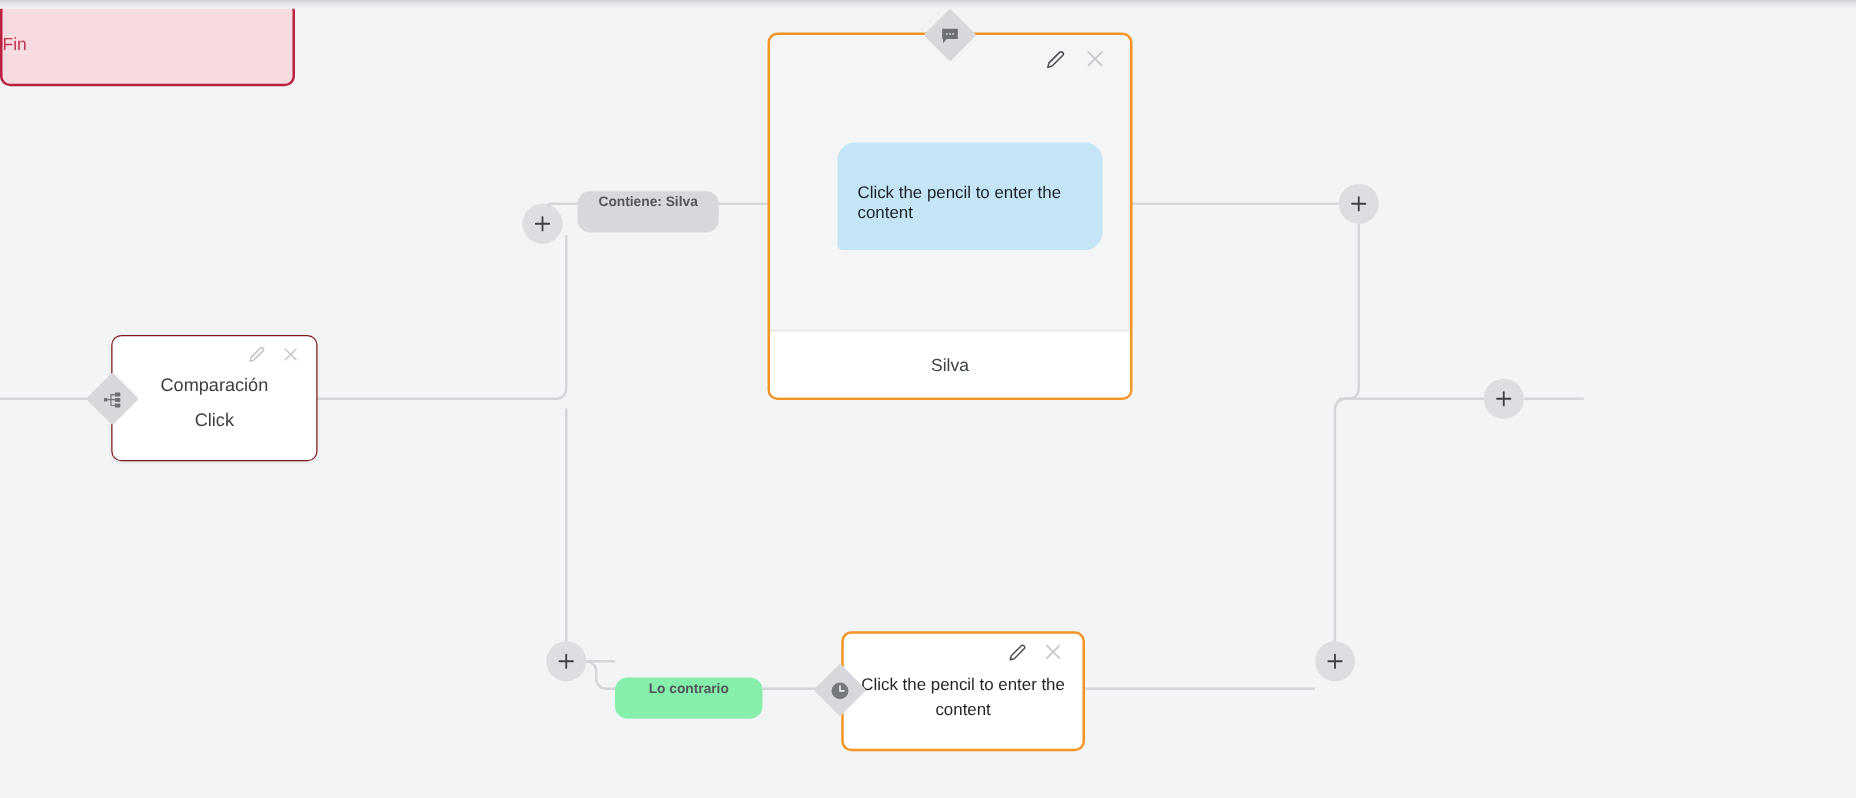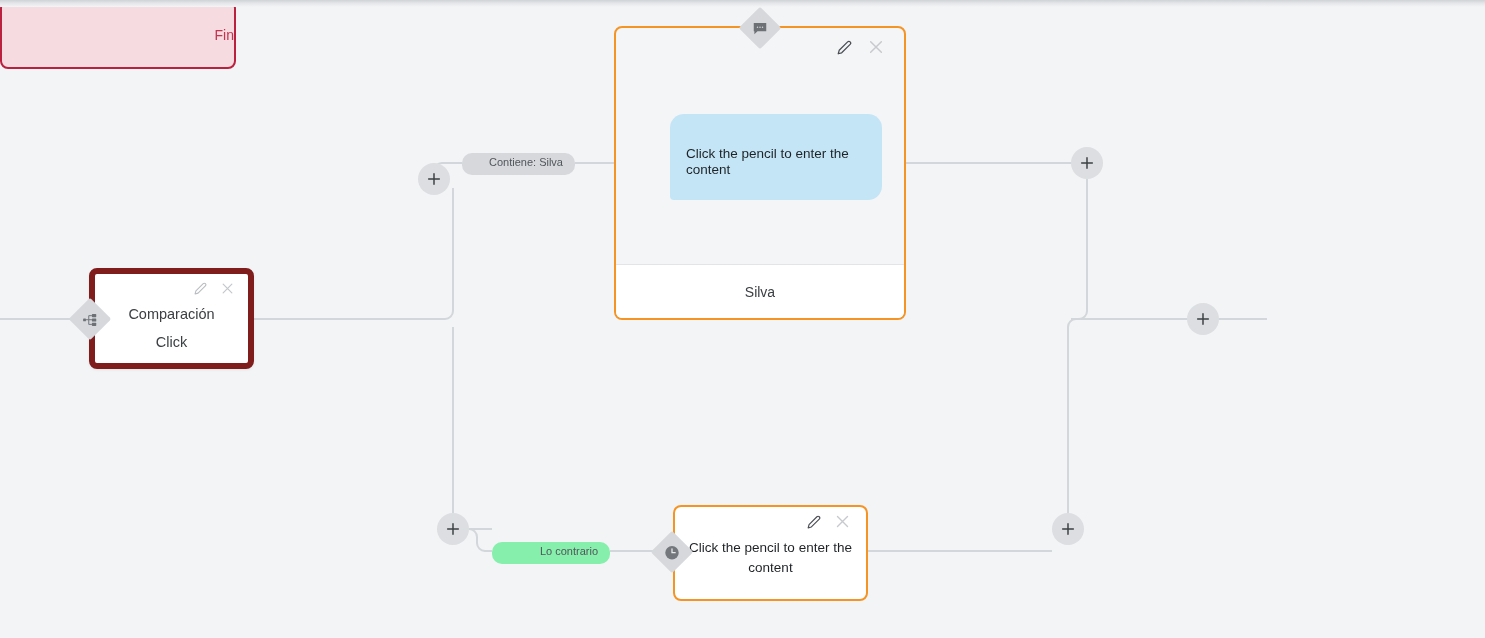--- a/index.html
+++ b/index.html
@@ -53,47 +53,48 @@
     cursor: pointer;
     display: flex;
     align-items: center;
     justify-content: center;
   }
   .plus-btn svg { display: block; }
 
   
   .edge-label {
     position: absolute;
-    height: 22px;
+    height: 33px;
     line-height: 19px;
     padding: 0 12px;
     border-radius: 10px;
     font-size: 11px;
     color: #52565b;
     white-space: nowrap;
-    text-align: right;
+    text-align: center;
     box-sizing: border-box;
+    font-weight: bold;
   }
   .edge-label.gray { background: #d6d8dc; }
   .edge-label.white { background: #86efac; }
 
   
   .node {
     position: absolute;
     box-sizing: border-box;
     background: #ffffff;
   }
 
   
   #node-compare {
     left: 89px;
     top: 268px;
     width: 165px;
     height: 101px;
-    border: 6px solid #7f1d1d;
+    border: 1px solid #7f1d1d;
     border-radius: 8px;
     box-shadow: 0 1px 3px rgba(0,0,0,0.07);
   }
   #node-compare .node-actions {
     position: absolute;
     right: 14px;
     top: 8px;
     display: flex;
     gap: 14px;
     align-items: center;
@@ -217,21 +218,21 @@
   #node-end {
     left: 1267px;
     top: 286px;
     width: 232px;
     height: 65px;
     border: 2px solid #b9213f;
     border-radius: 8px;
     background: #f6dbe0;
     display: flex;
     align-items: center;
-    justify-content: flex-end;
+    justify-content: flex-start;
   }
   #node-end .end-label {
     font-size: 14px;
     color: #c43350;
   }
 
   .icon-pencil, .icon-close { cursor: pointer; line-height: 0; display: block; }
 </style>
 </head>
 <body>

